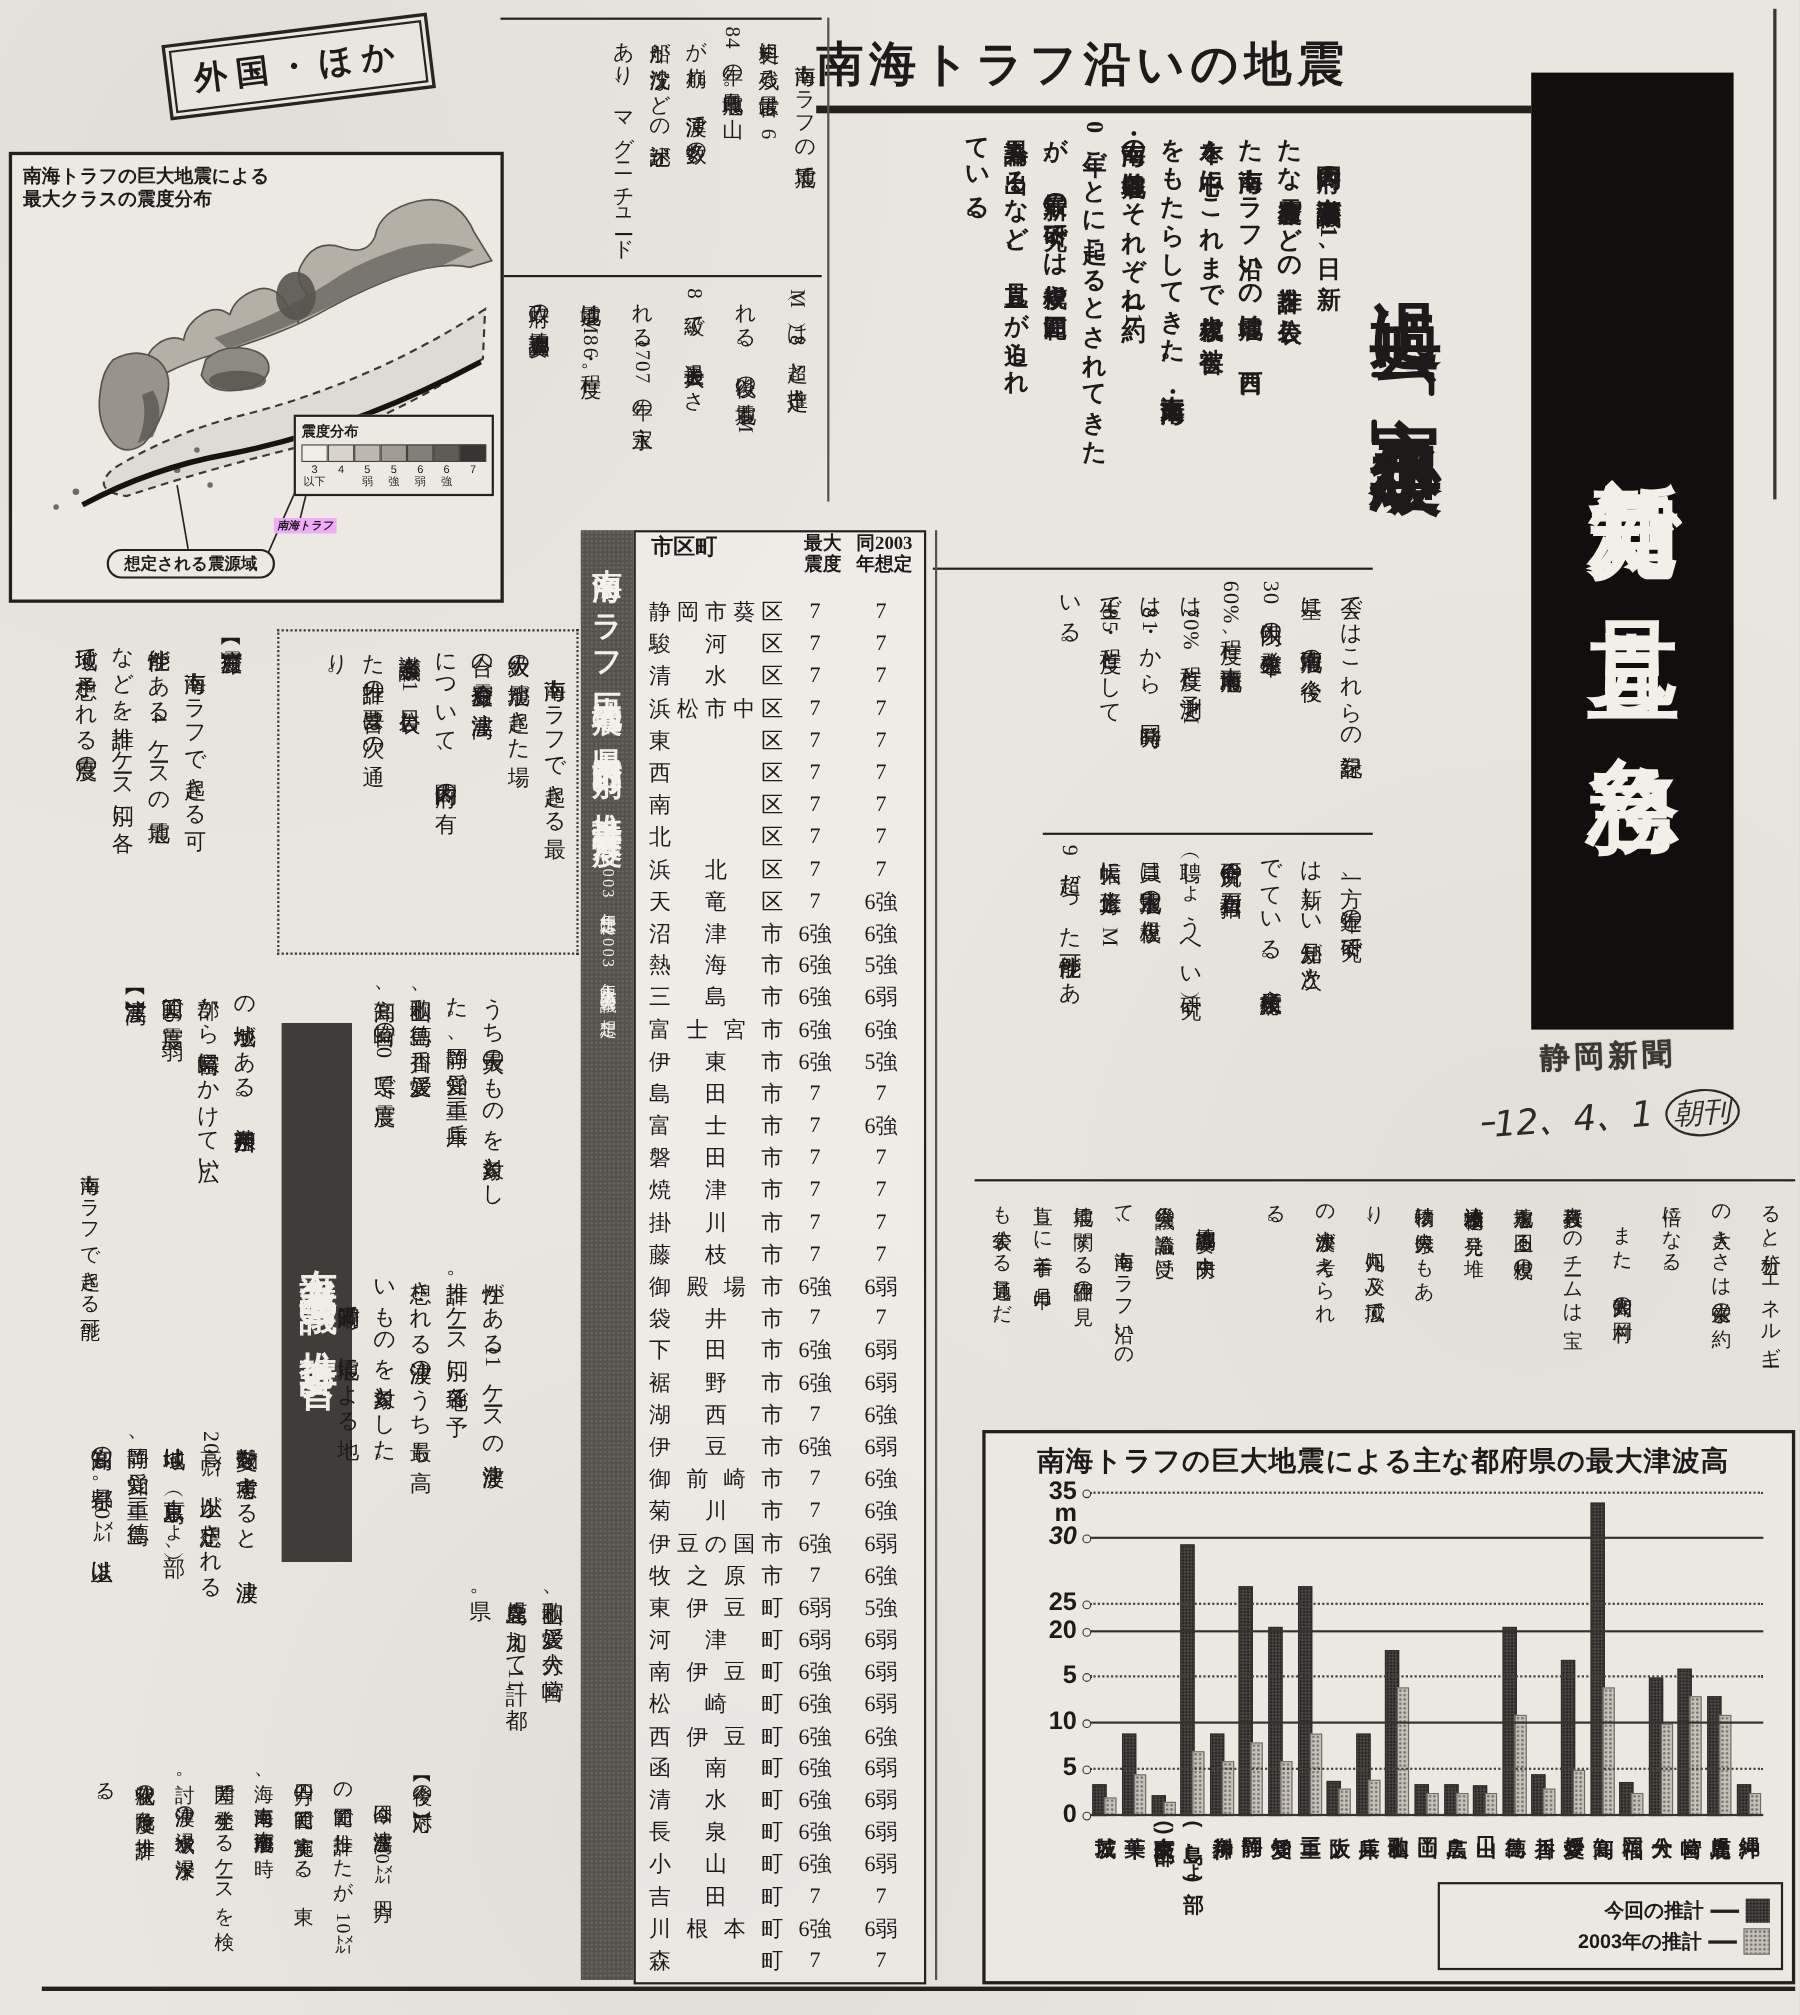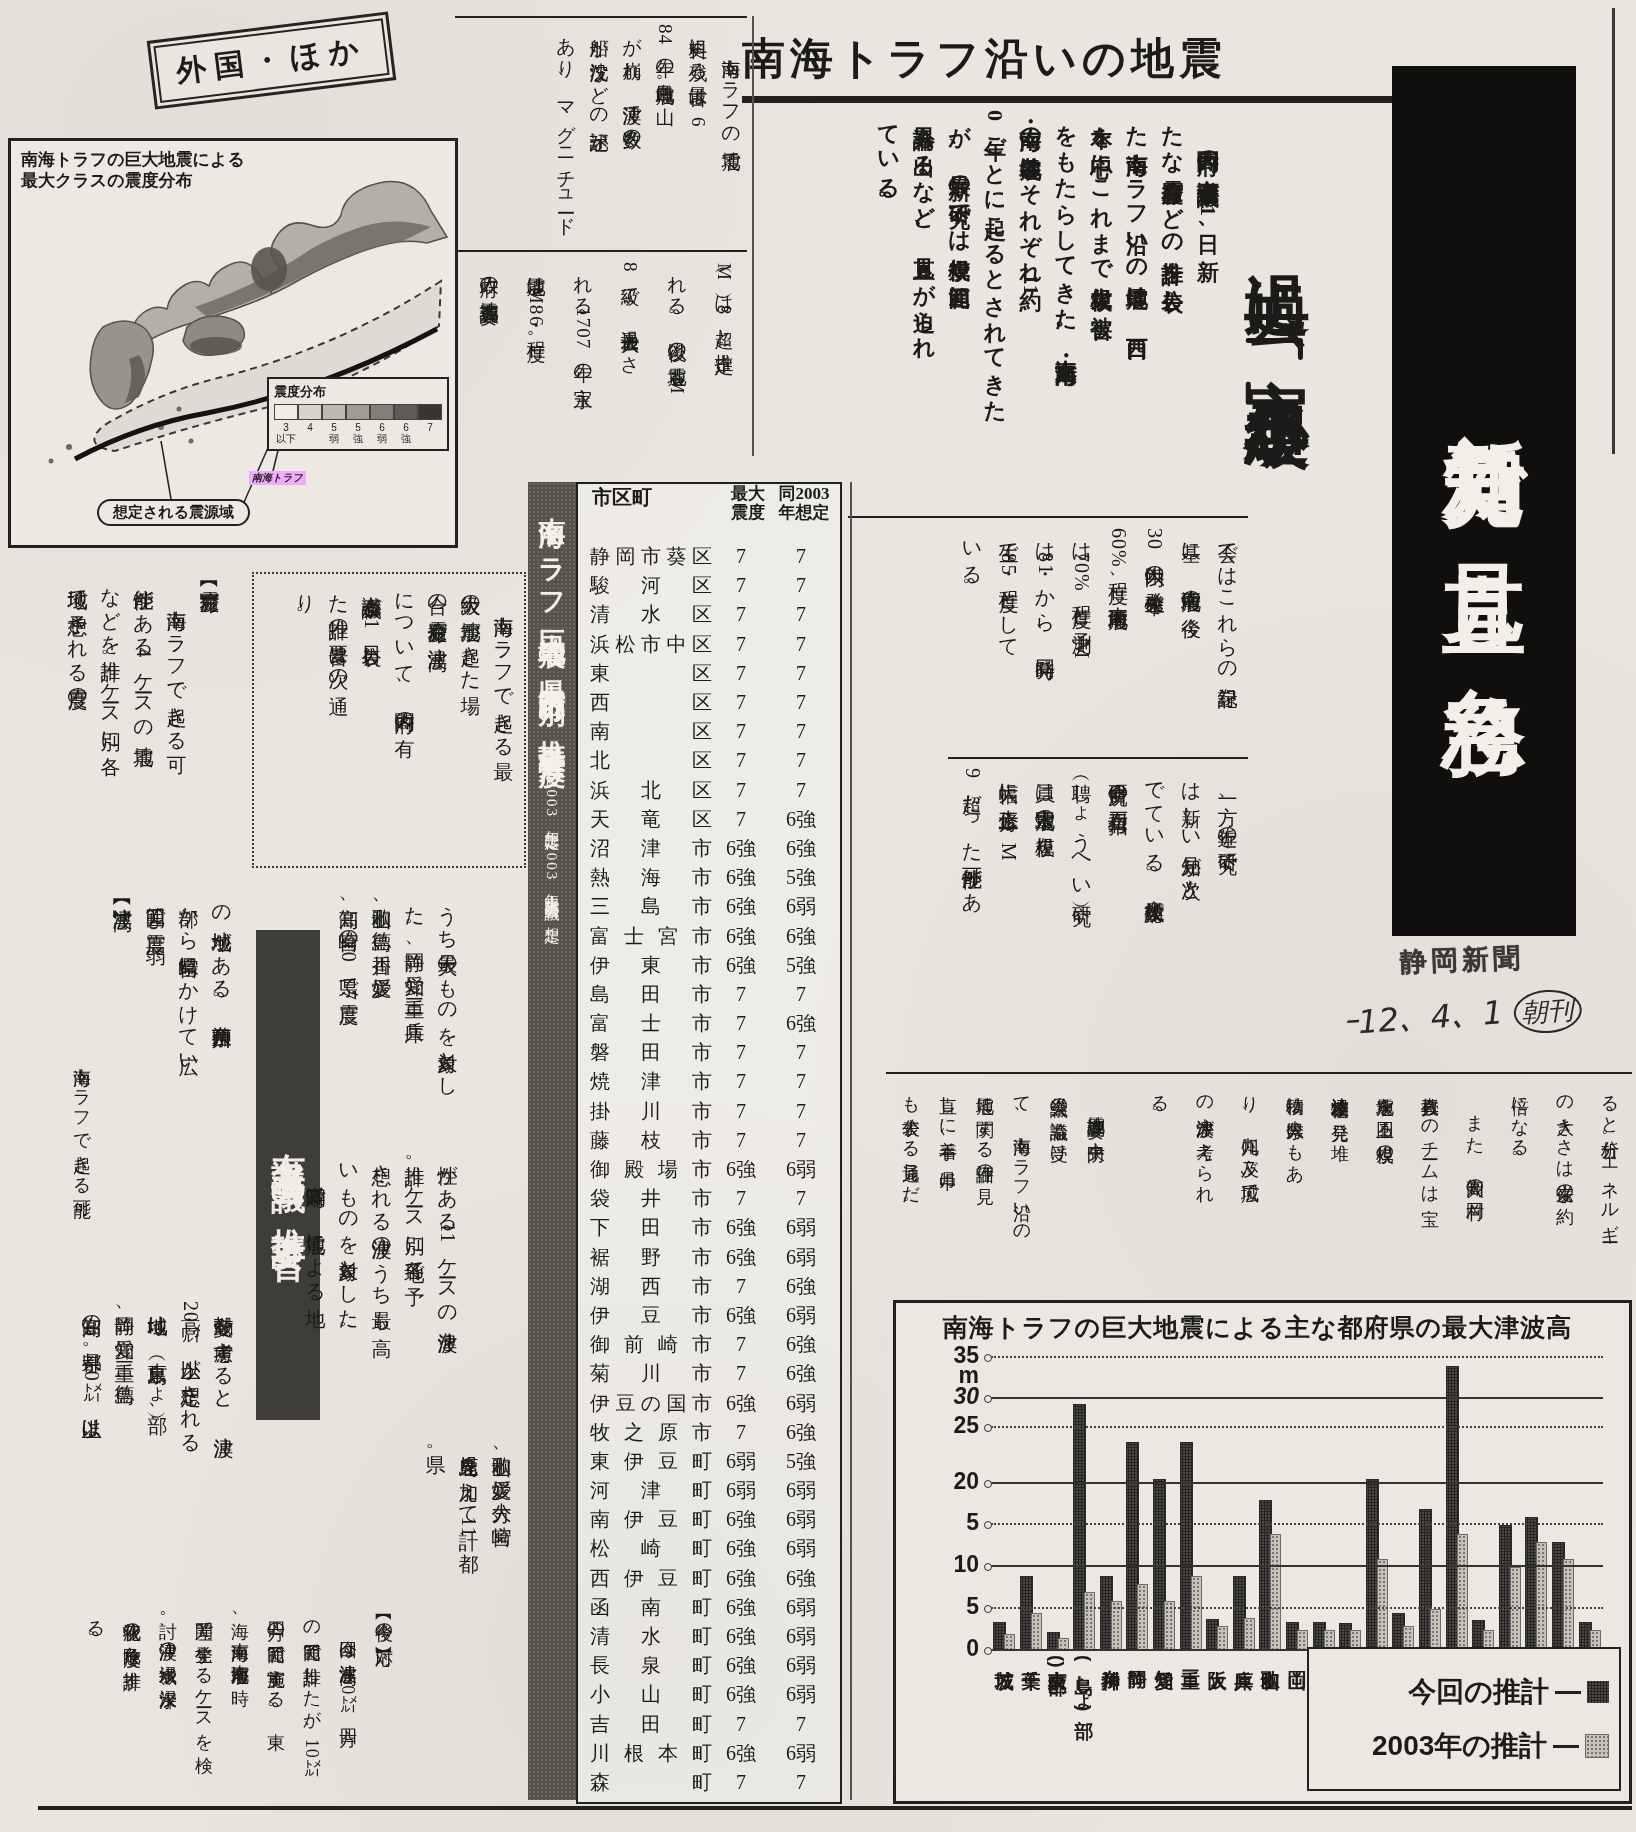--- a/index.html
+++ b/index.html
@@ -107,21 +107,21 @@
   .bar-now{width:13px;background:#4b4945;background-image:radial-gradient(rgba(0,0,0,.5) 1px,transparent 1.3px);
     background-size:3px 3px;border:1px solid #2c2a27;box-sizing:border-box;}
   .bar-old{width:11px;margin-left:-2px;background:#c7c3ba;background-image:radial-gradient(rgba(0,0,0,.4) 1px,transparent 1.3px);
     background-size:4px 4px;border:1px solid #6e6b65;box-sizing:border-box;}
   #xaxis-row{position:absolute;left:95px;top:352px;width:612px;display:flex;}
   .clabel{flex:1;display:flex;justify-content:center;}
   .clabel span{writing-mode:vertical-rl;font-size:19px;font-weight:bold;line-height:1.05;letter-spacing:0;
     font-family:"Liberation Sans",sans-serif;max-height:138px;}
   #chart-legend{position:absolute;right:8px;bottom:10px;width:290px;border:2px solid #23211e;padding:8px 10px;
     font-family:"Liberation Sans",sans-serif;background:#ebe8e1;}
-  .legrow{display:flex;align-items:center;justify-content:flex-end;font-size:28px;font-weight:bold;margin:16px 0;}
+  .legrow{display:flex;align-items:center;justify-content:flex-end;font-size:18px;font-weight:bold;margin:4px 0;}
   .legdash{width:26px;height:0;border-top:3px solid #23211e;margin:0 6px;}
   .legsw{width:22px;height:22px;}
   .legsw.now{background:#4b4945;background-image:radial-gradient(rgba(0,0,0,.5) 1px,transparent 1.3px);background-size:3px 3px;}
   .legsw.old{background:#c7c3ba;border:1px solid #6e6b65;background-image:radial-gradient(rgba(0,0,0,.4) 1px,transparent 1.3px);background-size:4px 4px;}
 </style>
 </head>
 <body>
 
 <div id="page">
 
@@ -850,21 +850,21 @@
           <div class="ylab">10</div>
         </div>
         <div class="gline dot" style="bottom: 125.571px;">
           <div class="gdot"></div>
           <div class="ylab">5</div>
         </div>
         <div class="gline solid" style="bottom: 167.429px;">
           <div class="gdot"></div>
           <div class="ylab">20</div>
         </div>
-        <div class="gline dot" style="bottom: 223px;">
+        <div class="gline dot" style="bottom: 192px;">
           <div class="gdot"></div>
           <div class="ylab">25</div>
         </div>
         <div class="gline solid" style="bottom: 252px; font-style: italic;">
           <div class="gdot"></div>
           <div class="ylab">30</div>
         </div>
         <div class="gline dot" style="bottom: 293px;">
           <div class="gdot"></div>
           <div class="ylab">35

